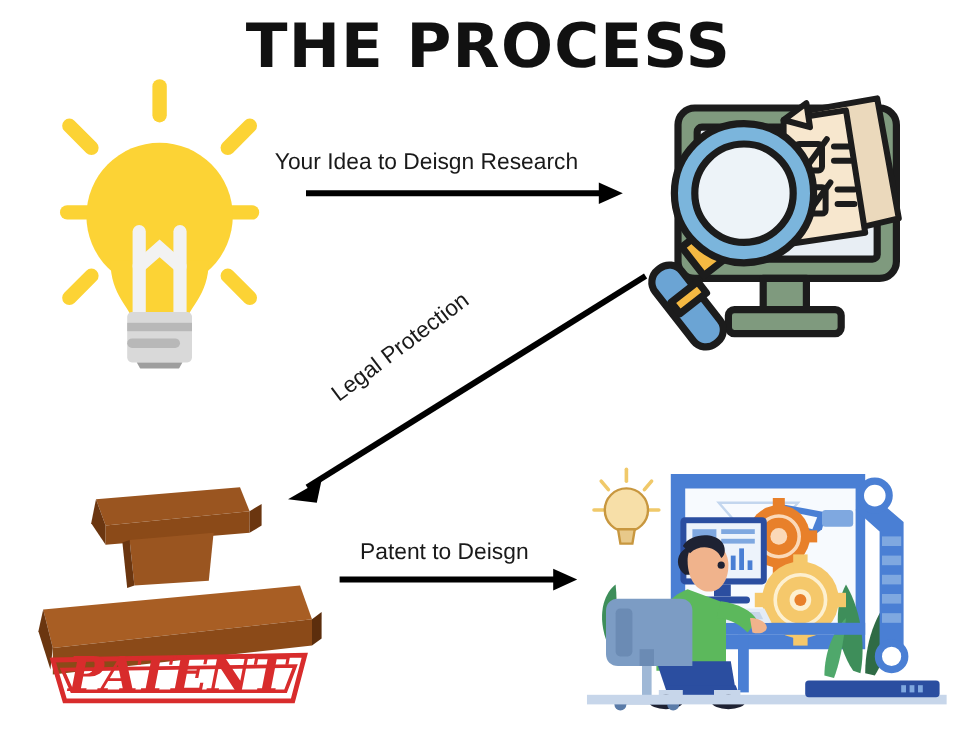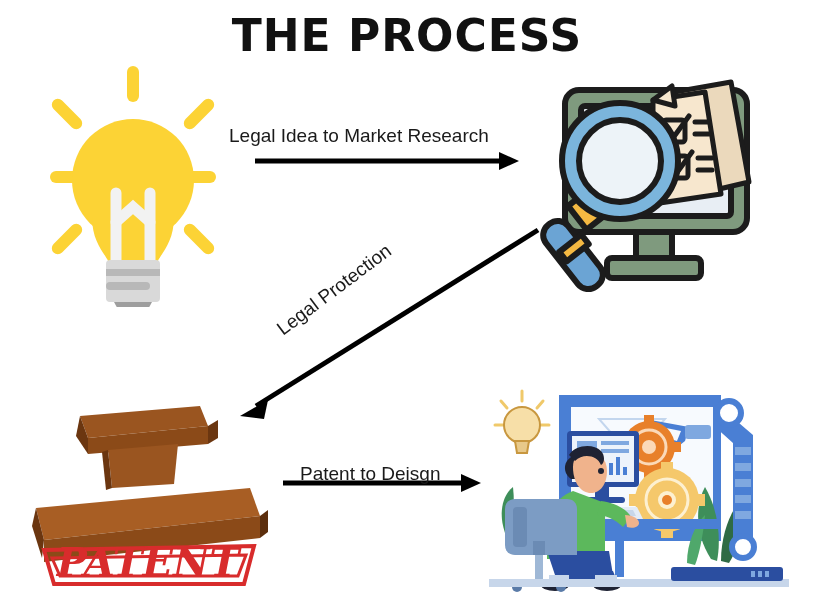--- a/index.html
+++ b/index.html
@@ -17,36 +17,36 @@
     background: #ffffff;
     overflow: hidden;
   }
   .abs { position: absolute; }
 
   
   #page-title {
     left: 0; top: 10px;
     width: 814px;
     text-align: center;
-    font-size: 44px;
+    font-size: 51px;
     font-weight: bold;
     letter-spacing: 1px;
     color: #111111;
     font-family: "DejaVu Sans", sans-serif;
   }
 
   
   .step-label {
     font-size: 19px;
     color: #1a1a1a;
     white-space: nowrap;
     font-family: "Liberation Sans", sans-serif;
   }
   #label-idea-to-research { left: 229px; top: 125px; }
-  #label-patent-to-design { left: 300px; top: 450px; margin-top: 13px; }
+  #label-patent-to-design { left: 300px; top: 450px; }
   #label-legal-protection {
     left: 286px; top: 318px;
     transform: rotate(-37deg);
     transform-origin: left bottom;
   }
 
   
   .arrow-svg { overflow: visible; }
   #arrow-horizontal-top  { left: 253px; top: 150px; }
   #arrow-horizontal-bottom { left: 281px; top: 472px; }
@@ -92,21 +92,21 @@
         <path d="M86 240 L124 240 L112 262 L98 262 Z" fill="#9E9E9E"></path>
       </g>
     </svg>
   </div>
 
   <svg class="abs arrow-svg" id="arrow-horizontal-top" width="268" height="22">
     <line x1="2" y1="11" x2="248" y2="11" stroke="#000" stroke-width="5"></line>
     <path d="M246 2 L266 11 L246 20 Z" fill="#000"></path>
   </svg>
 
-  <div class="abs step-label" id="label-idea-to-research">Legal Idea to Market Research</div>
+  <div class="abs step-label" id="label-idea-to-research">Your Idea to Deisgn Research</div>
 
   <div class="abs" id="illus-research">
     <svg width="235" height="232" viewBox="0 0 235 232">
       <g stroke="#1C1C1C" stroke-width="6" stroke-linejoin="round">
         <rect x="30" y="14" width="182" height="142" rx="14" fill="#7F9A7E"></rect>
         <rect x="46" y="30" width="150" height="110" rx="4" fill="#E8EEF4"></rect>
         <rect x="101" y="156" width="36" height="28" fill="#7F9A7E"></rect>
         <rect x="72" y="182" width="94" height="20" rx="5" fill="#7F9A7E"></rect>
       </g>
       <g stroke="#1C1C1C" stroke-width="5" stroke-linejoin="round">

